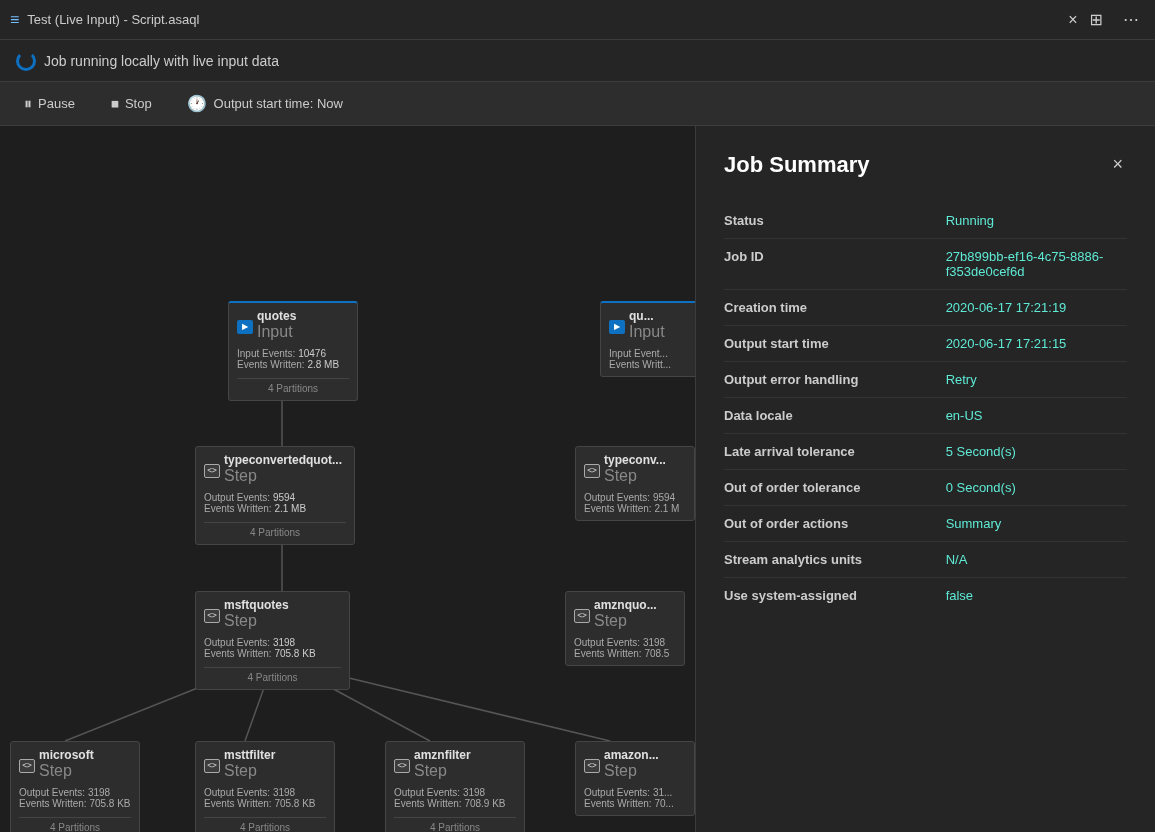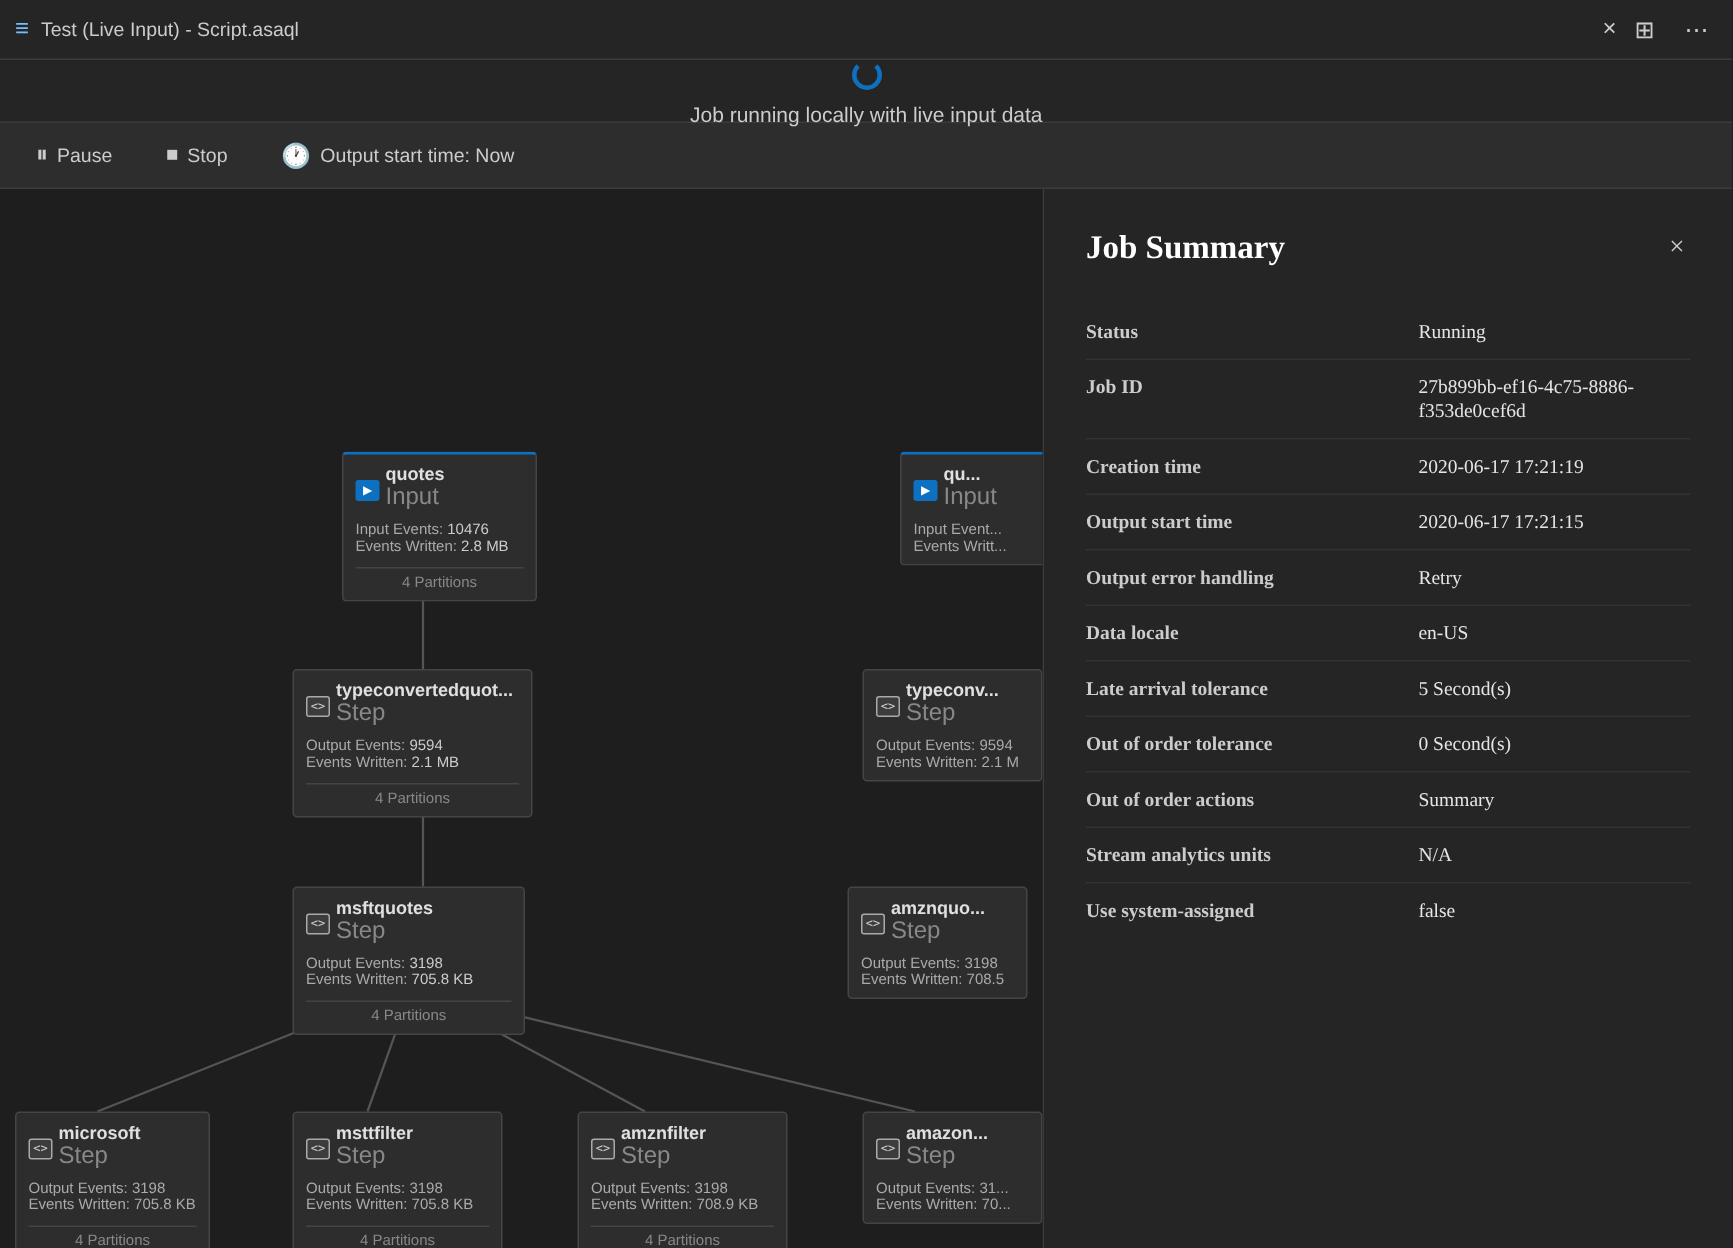--- a/index.html
+++ b/index.html
@@ -56,21 +56,20 @@
 
     
     .status-bar {
       background: #252526;
       height: 42px;
       display: flex;
       align-items: center;
       padding: 0 16px;
       border-bottom: 1px solid #3c3c3c;
       gap: 8px;
-      flex-direction: column;
     }
     .status-spinner {
       width: 20px;
       height: 20px;
       border: 3px solid #0e70c0;
       border-top-color: transparent;
       border-radius: 50%;
       animation: spin 1s linear infinite;
       flex-shrink: 0;
     }
@@ -191,21 +190,20 @@
     }
 
     
     .job-summary-panel {
       width: 460px;
       background: #252526;
       border-left: 1px solid #3c3c3c;
       padding: 24px 28px;
       overflow-y: auto;
       flex-shrink: 0;
-      font-family: Liberation Serif, serif;
     }
     .panel-header {
       display: flex;
       align-items: center;
       justify-content: space-between;
       margin-bottom: 24px;
     }
     .panel-title {
       font-size: 22px;
       font-weight: 600;
@@ -233,21 +231,21 @@
       padding: 10px 0;
       vertical-align: top;
     }
     .summary-table td:first-child {
       font-weight: 600;
       color: #cccccc;
       width: 55%;
       font-size: 13px;
     }
     .summary-table td:last-child {
-      color: #e5e5e5;
+      color: #5eead4;
       font-size: 13px;
     }
 
     
     .job-summary-panel::-webkit-scrollbar { width: 6px; }
     .job-summary-panel::-webkit-scrollbar-track { background: #1e1e1e; }
     .job-summary-panel::-webkit-scrollbar-thumb { background: #555; border-radius: 3px; }
   </style>
 </head>
 <body>

